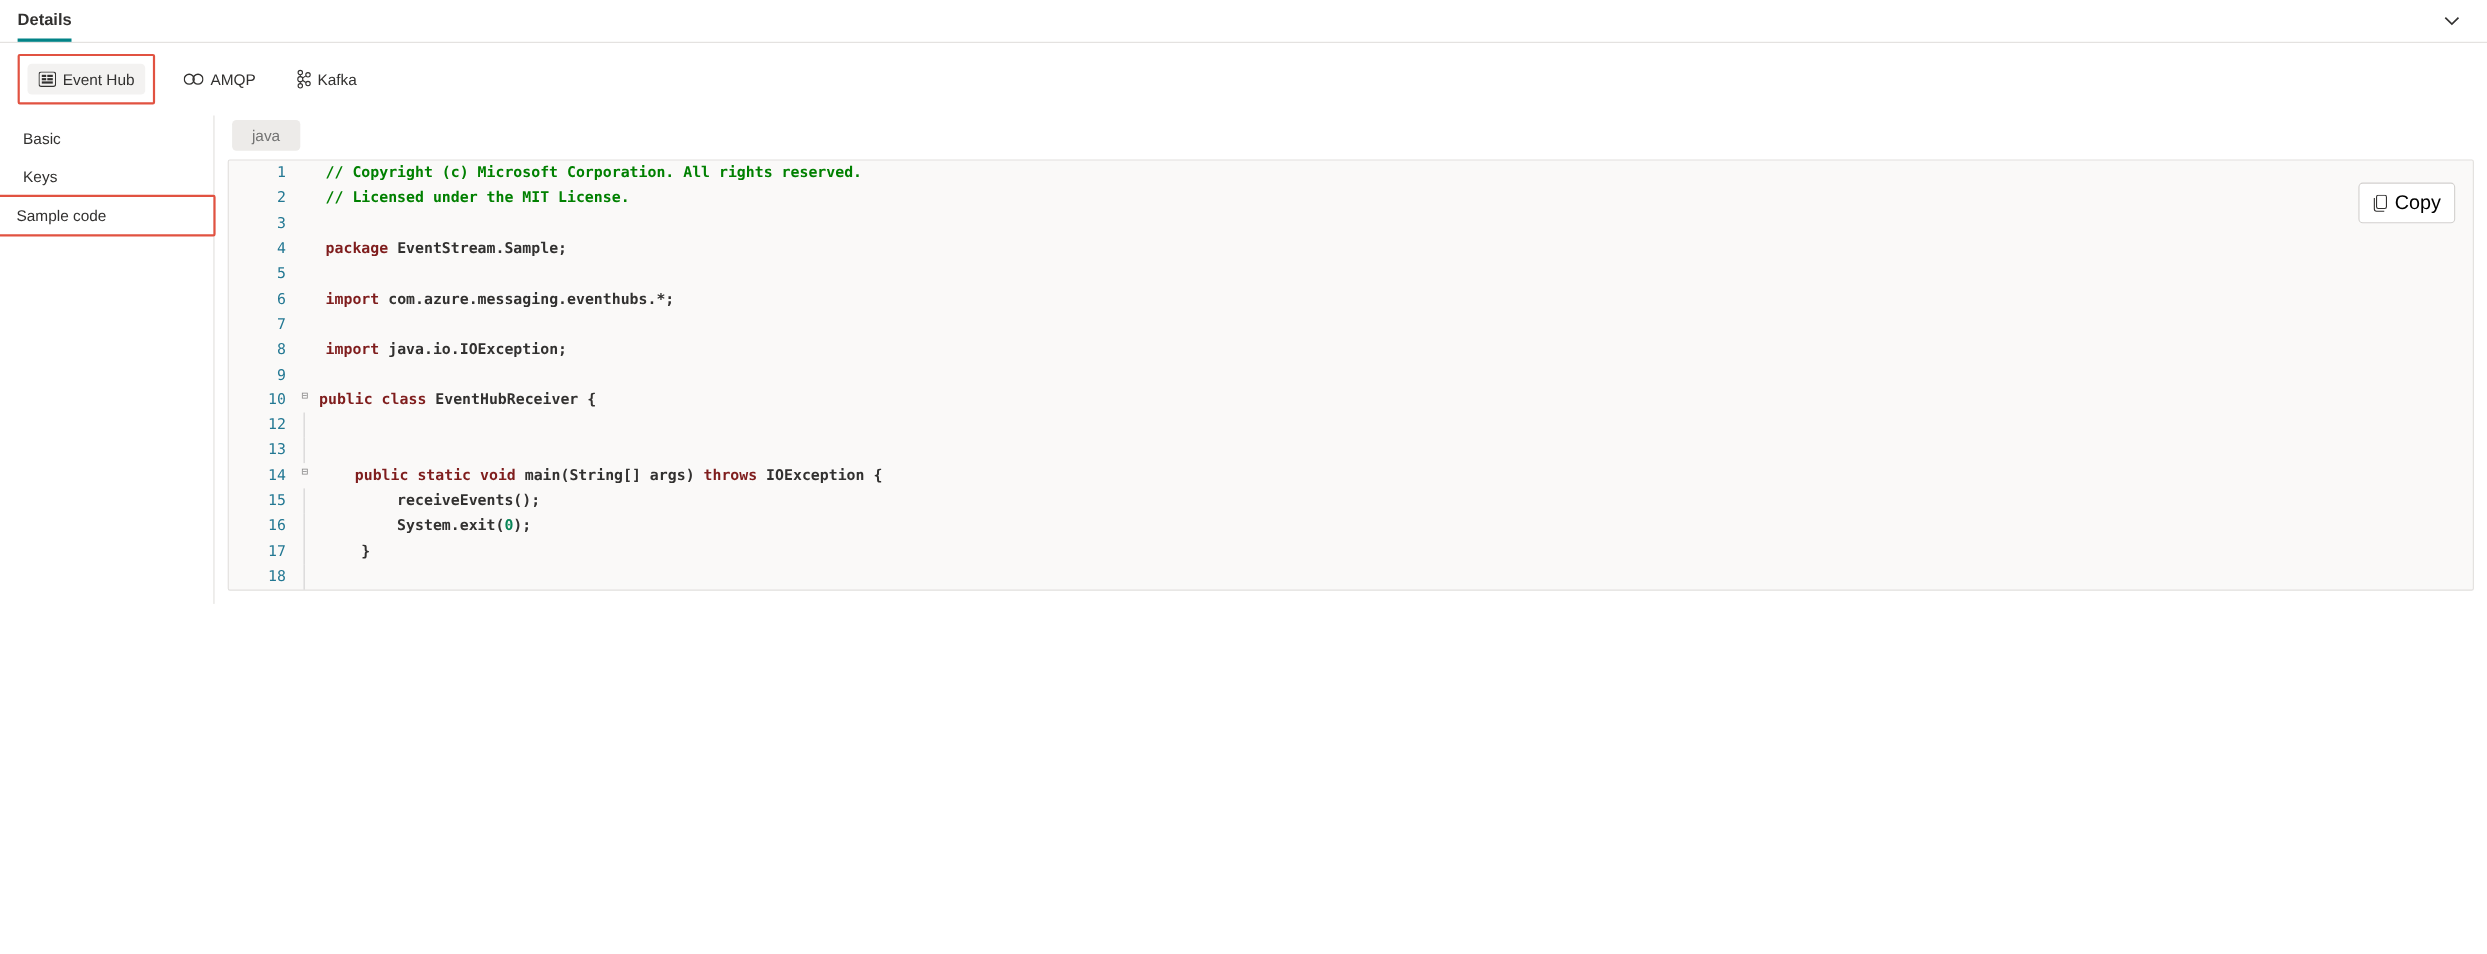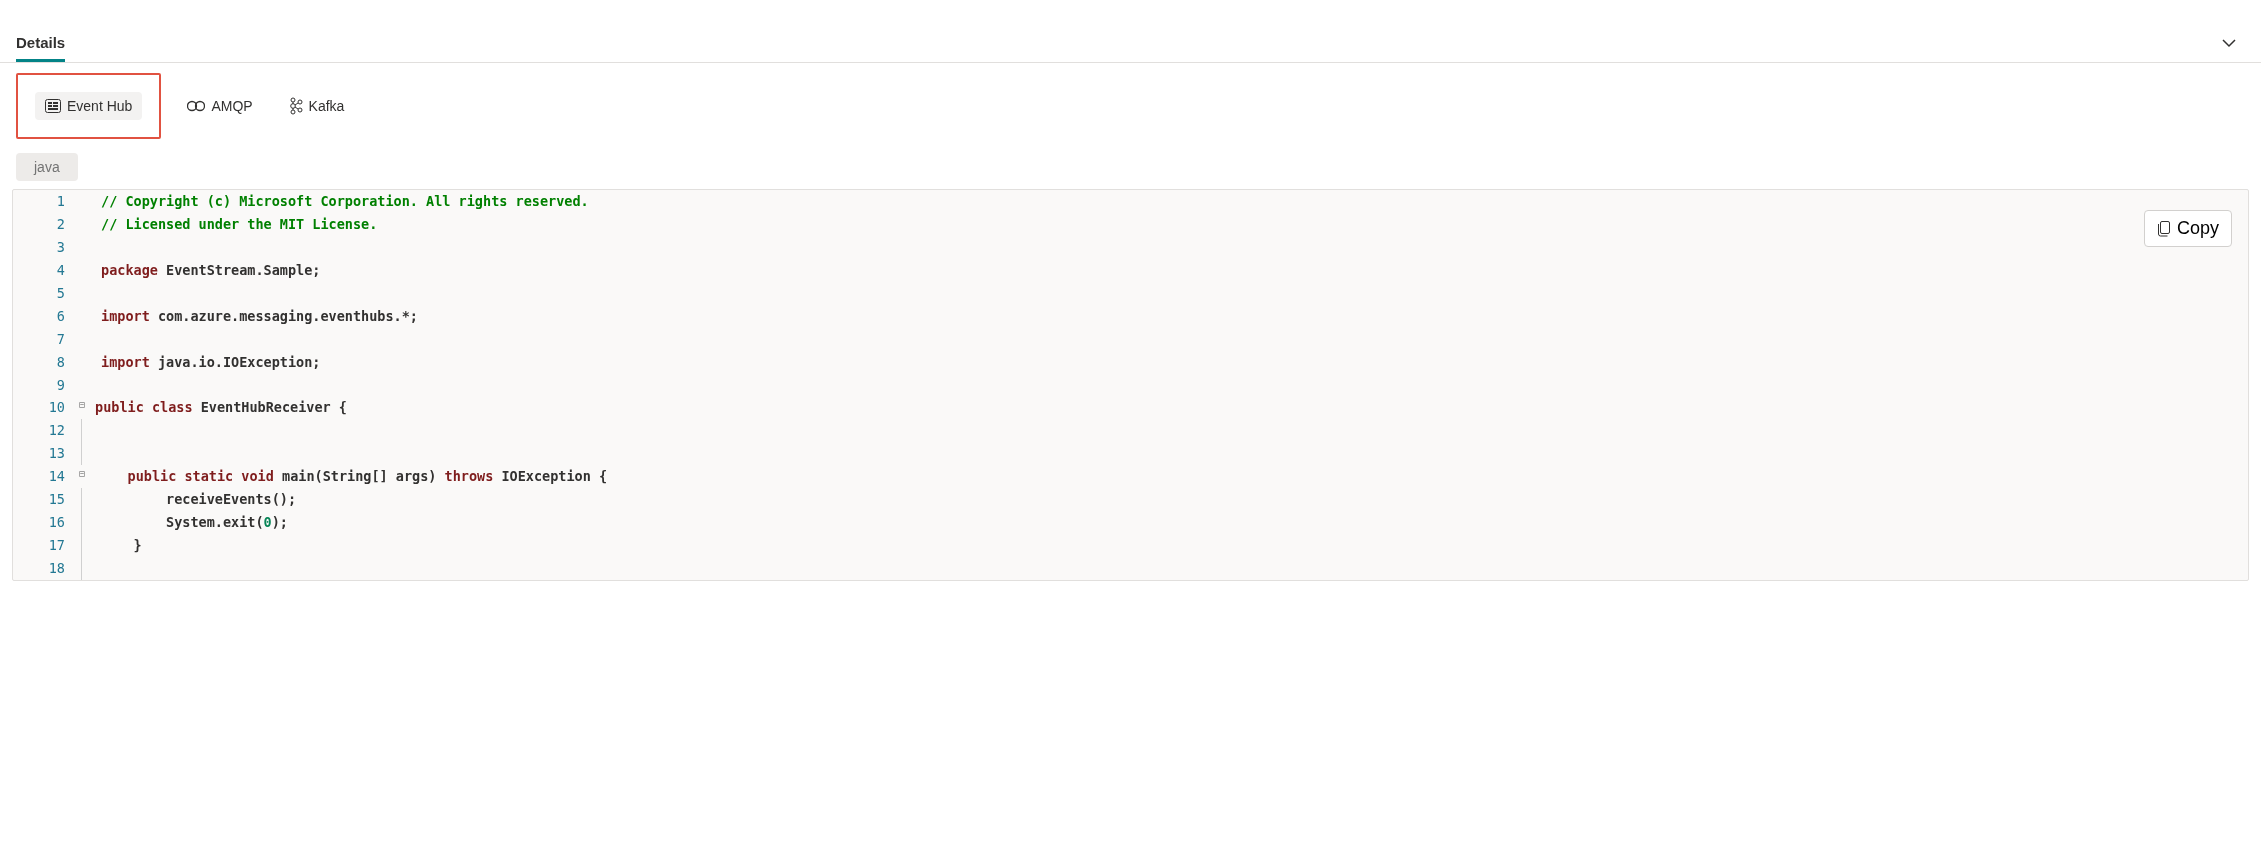--- a/index.html
+++ b/index.html
@@ -1,26 +1,26 @@
 <!DOCTYPE html>
 <html><head>
 <meta charset="utf-8">
 <style>
   * { box-sizing: border-box; margin: 0; padding: 0; }
   body { font-family: "Segoe UI", Arial, sans-serif; background:#fff; color:#323130; font-size:14px; }
   .root { width: 100%; }
-  .header { display:flex; align-items:center; justify-content:space-between; padding:0 16px; border-bottom:1px solid #e1dfdd;margin-top:24px; }
+  .header { display:flex; align-items:center; justify-content:space-between; padding:0 16px; border-bottom:1px solid #e1dfdd; }
   .header-left { display:flex; align-items:flex-end; gap:24px; }
   .tab { padding:10px 0 8px 0; font-size:15px; font-weight:600; color:#323130; border-bottom:3px solid transparent; cursor:pointer; }
   .tab.active { border-bottom-color:#038387; }
   .chevron { font-size:18px; color:#323130; padding:8px; cursor:pointer; }
   .protocol-bar { display:flex; align-items:center; gap:16px; padding:10px 16px; }
   .protocol-btn { display:flex; align-items:center; gap:6px; padding:6px 10px; border-radius:4px; font-size:14px; color:#323130; cursor:pointer; }
   .protocol-btn.selected { background:#f3f2f1; }
-  .highlight-box { border:2px solid #e15241; border-radius:2px; padding:17px; }
+  .highlight-box { border:2px solid #e15241; border-radius:2px; padding:7px; }
   .body-row { display:flex; }
   .sidebar { width:195px; border-right:1px solid #e1dfdd; padding-top:4px; }
   .side-item { padding:9px 16px 9px 18px; font-size:14px; color:#323130; cursor:pointer; border-left:3px solid transparent; }
   .side-item.active { border-left-color:#038387; font-weight:400; }
   .highlight-wrap { border:2px solid #e15241; border-radius:2px; margin-left:-8px; margin-right:-2px; }
   .main { flex:1; padding:0 12px 12px 12px; }
   .lang-pill { display:inline-block; background:#edebe9; color:#737373; padding:6px 18px; border-radius:4px; font-size:14px; margin:4px 12px 8px 4px; }
   .code-wrap { position:relative; border:1px solid #e1dfdd; border-radius:2px; background:#faf9f8; font-family:Consolas,Menlo,monospace; font-size:13.5px; }
   .copy-btn { position:absolute; top:20px; right:16px; background:#fff; border:1px solid #d2d0ce; border-radius:4px; padding:7px 12px; display:flex; align-items:center; gap:6px; font-size:18px; font-family:"Segoe UI",Arial,sans-serif; cursor:pointer; }
   .code-lines { }
@@ -88,20 +88,27 @@
             <line x1="4" y1="11" x2="4" y2="13" stroke="#323130"></line>
             <line x1="6" y1="8" x2="9" y2="6" stroke="#323130"></line>
             <line x1="6" y1="10" x2="9" y2="12" stroke="#323130"></line>
           </svg>
       </span>
       <span>Kafka</span>
     </span>
   </div>
 
   <div class="body-row">
+    <div class="sidebar">
+      <div class="side-item">Basic</div>
+      <div class="side-item">Keys</div>
+      <div class="highlight-wrap">
+        <div class="side-item active">Sample code</div>
+      </div>
+    </div>
 
     <div class="main">
       <span class="lang-pill">java</span>
 
       <div class="code-wrap">
         <button class="copy-btn">
           <span>
             <svg width="14" height="16" viewBox="0 0 14 16">
                 <rect x="3.5" y="0.5" width="9" height="12" rx="1.5" fill="none" stroke="#323130"></rect>
                 <path d="M1.5 3 v10 a2 2 0 0 0 2 2 h7" fill="none" stroke="#323130"></path>

